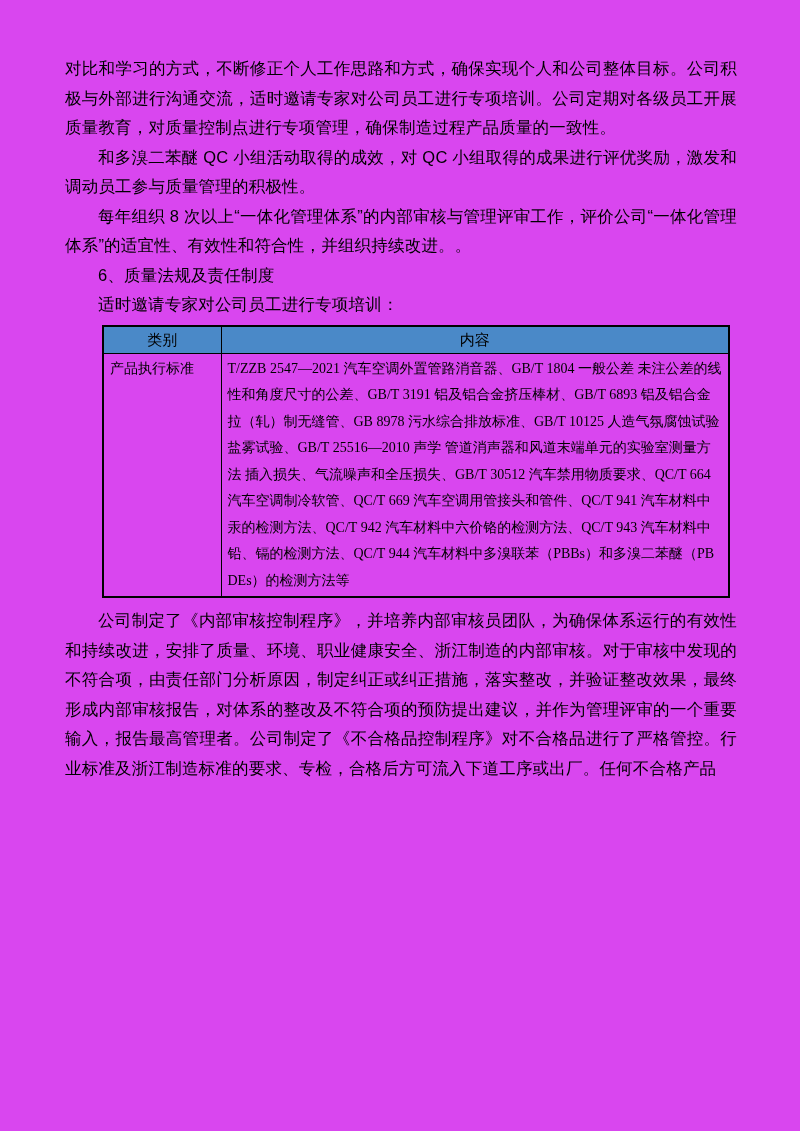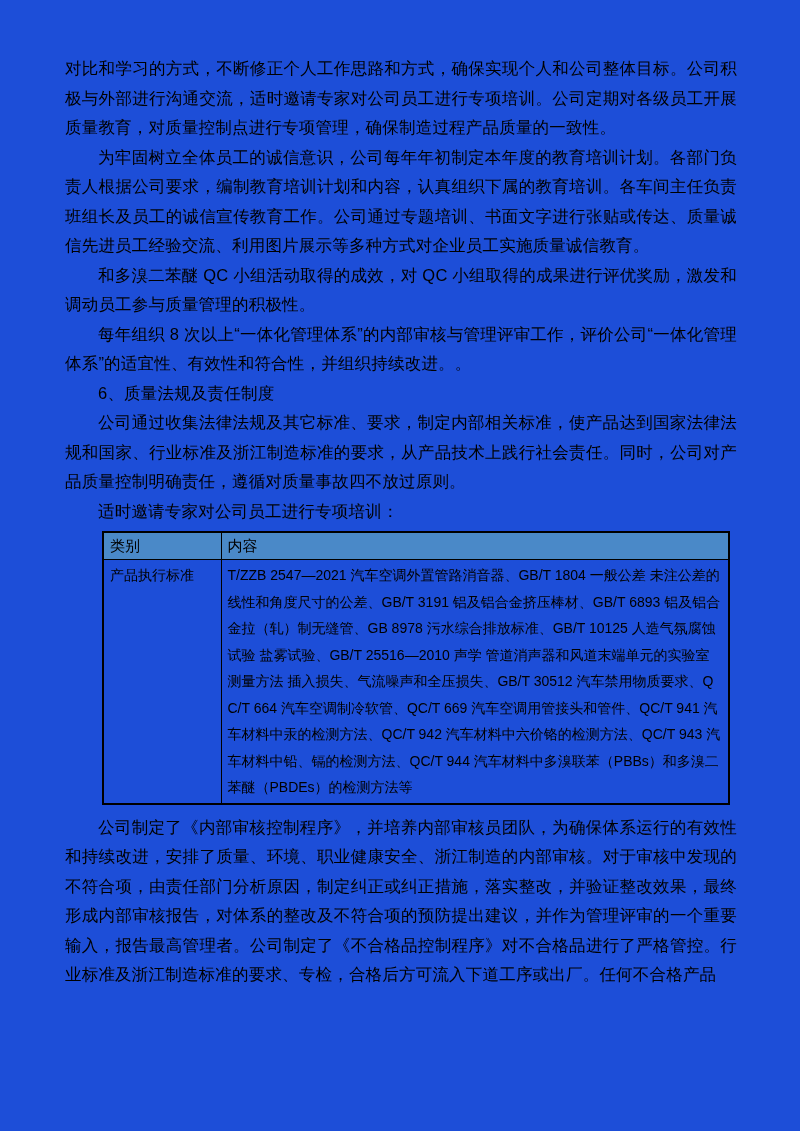--- a/index.html
+++ b/index.html
@@ -4,21 +4,21 @@
 <style>
   html, body {
     margin: 0;
     padding: 0;
     background: #ffffff;
   }
   .page {
     position: relative;
     width: 800px;
     height: 1131px;
-    background: #1d4ed8;
+    background: #d946ef;
     overflow: hidden;
     font-family: "Liberation Sans", sans-serif;
     color: #000000;
   }
   .content {
     box-sizing: border-box;
     width: 800px;
     padding: 54px 63px 0 65px;
   }
   .para {
@@ -48,45 +48,45 @@
     vertical-align: top;
     text-align: left;
     padding: 2px 6px;
     font-weight: normal;
     word-break: break-all;
   }
   .doc-table thead th {
     background: #4a89c8;
     line-height: 22px;
     font-size: 15px;
+    text-align: center;
   }
   .doc-table tr.row-1 td {
     line-height: 22.5px;
   }
   .doc-table tr.row-2 td {
     line-height: 26.5px;
+    font-family: Liberation Serif, serif;
   }
 </style>
 </head>
 <body>
 
 <div class="page">
   <div class="content">
 
     <p class="para no-indent">对比和学习的方式，不断修正个人工作思路和方式，确保实现个人和公司整体目标。公司积极与外部进行沟通交流，适时邀请专家对公司员工进行专项培训。公司定期对各级员工开展质量教育，对质量控制点进行专项管理，确保制造过程产品质量的一致性。</p>
 
-    <p class="para">为牢固树立全体员工的诚信意识，公司每年年初制定本年度的教育培训计划。各部门负责人根据公司要求，编制教育培训计划和内容，认真组织下属的教育培训。各车间主任负责班组长及员工的诚信宣传教育工作。公司通过专题培训、书面文字进行张贴或传达、质量诚信先进员工经验交流、利用图片展示等多种方式对企业员工实施质量诚信教育。</p>
 
     <p class="para">和多溴二苯醚 QC 小组活动取得的成效，对 QC 小组取得的成果进行评优奖励，激发和调动员工参与质量管理的积极性。</p>
 
     <p class="para">每年组织 8 次以上“一体化管理体系”的内部审核与管理评审工作，评价公司“一体化管理体系”的适宜性、有效性和符合性，并组织持续改进。。</p>
 
     <p class="para">6、质量法规及责任制度</p>
 
-    <p class="para">公司通过收集法律法规及其它标准、要求，制定内部相关标准，使产品达到国家法律法规和国家、行业标准及浙江制造标准的要求，从产品技术上践行社会责任。同时，公司对产品质量控制明确责任，遵循对质量事故四不放过原则。</p>
 
     <p class="para">适时邀请专家对公司员工进行专项培训：</p>
 
     <table class="doc-table">
       <colgroup>
         <col style="width:118px">
         <col>
       </colgroup>
       <thead>
         <tr>

